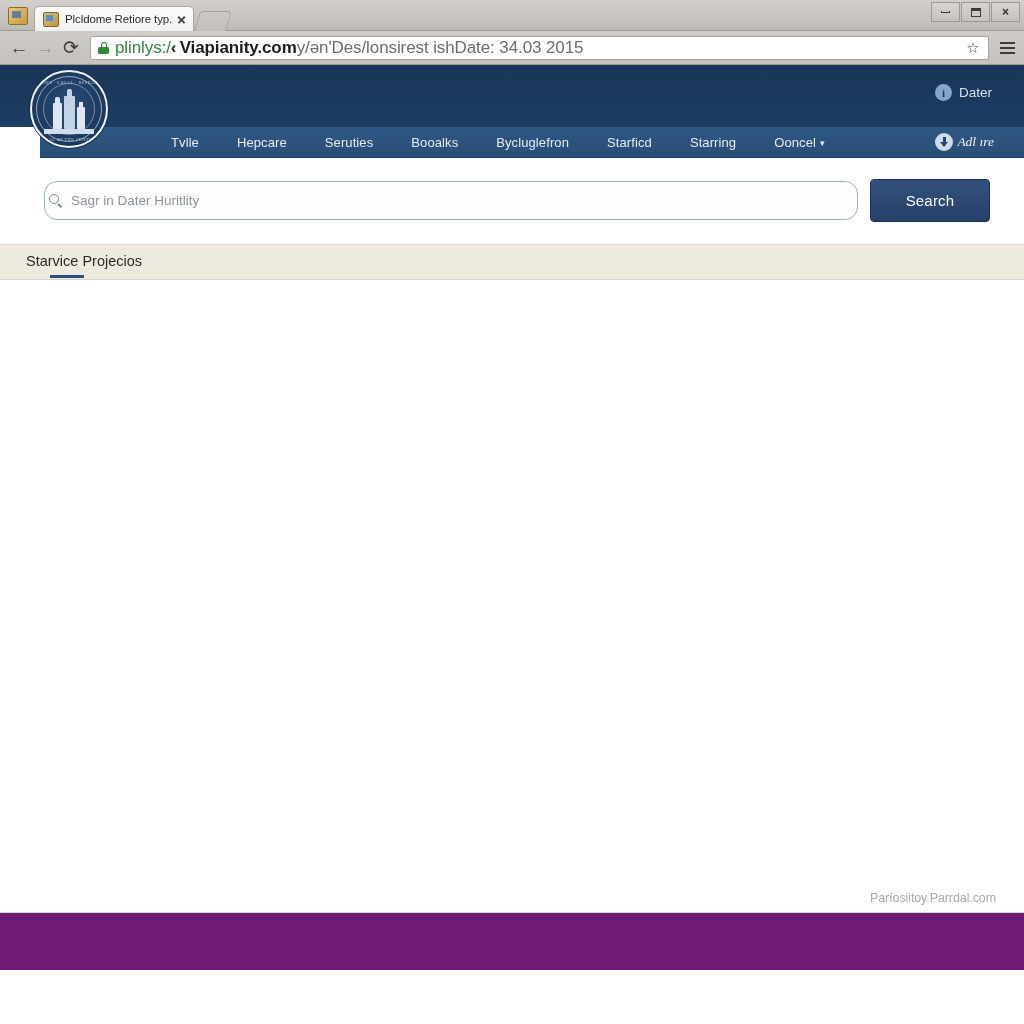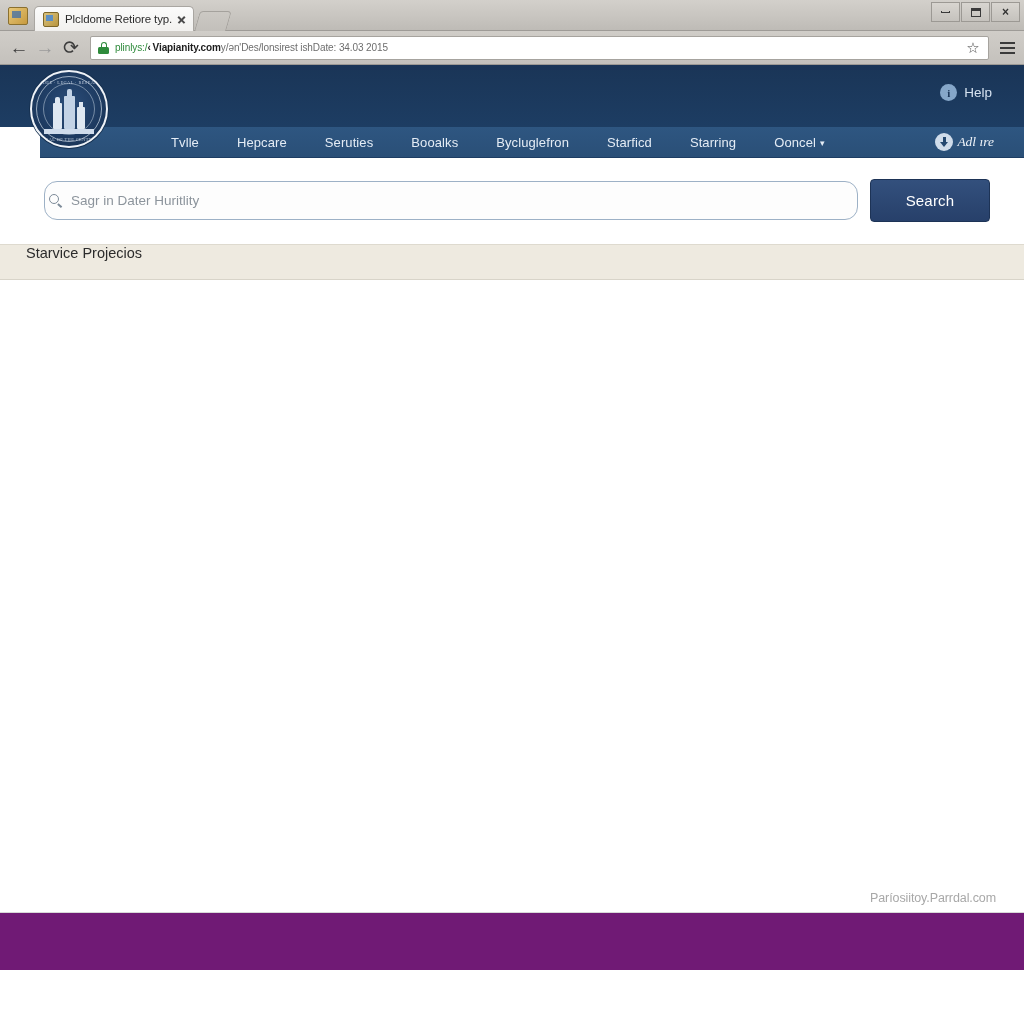--- a/index.html
+++ b/index.html
@@ -203,21 +203,21 @@
   .lock-icon .shackle {
     position: absolute;
     top: 0; left: 2.5px;
     width: 6px; height: 6px;
     border: 1.6px solid #2f8b3c;
     border-bottom: none;
     border-radius: 3px 3px 0 0;
     box-sizing: border-box;
   }
   .url-text {
-    font-size: 10px;
+    font-size: 17px;
     color: #3a3a3a;
     white-space: nowrap;
     overflow: hidden;
     flex: 1;
     letter-spacing: -0.1px;
   }
   .url-text .host { color: #1c1c1c; font-weight: bold; }
   .url-text .scheme { color: #2f8b3c; }
   .url-text .path { color: #6d6d6d; }
   .star-btn {
@@ -483,20 +483,21 @@
     justify-content: center;
     letter-spacing: .2px;
   }
 
   .section-bar {
     background: #eeeae0;
     border-top: 1px solid #dedacf;
     border-bottom: 1px solid #d8d4c9;
     height: 36px;
     display: flex;
+    align-items: center;
     padding-left: 26px;
     box-sizing: border-box;
     position: relative;
   }
   .section-tab {
     font-size: 14.5px;
     color: #2b2b2b;
     position: relative;
     padding-bottom: 3px;
   }
@@ -593,21 +594,21 @@
         <div class="bldg b1"></div>
         <div class="bldg b2"></div>
         <div class="bldg b3"></div>
         <div class="base"></div>
         <div class="sealtext-bot">SEAL OF THE CENTER</div>
       </div>
 
 
       <div class="help-link">
         <span class="info-icon">i</span>
-        <span>Help</span>
+        <span>Dater</span>
       </div>
     </div>
 
     <div class="site-nav">
       <div class="nav-item">Tvlle</div>
       <div class="nav-item">Hepcare</div>
       <div class="nav-item">Seruties</div>
       <div class="nav-item">Booalks</div>
       <div class="nav-item">Bycluglefron</div>
       <div class="nav-item">Starficd</div>

